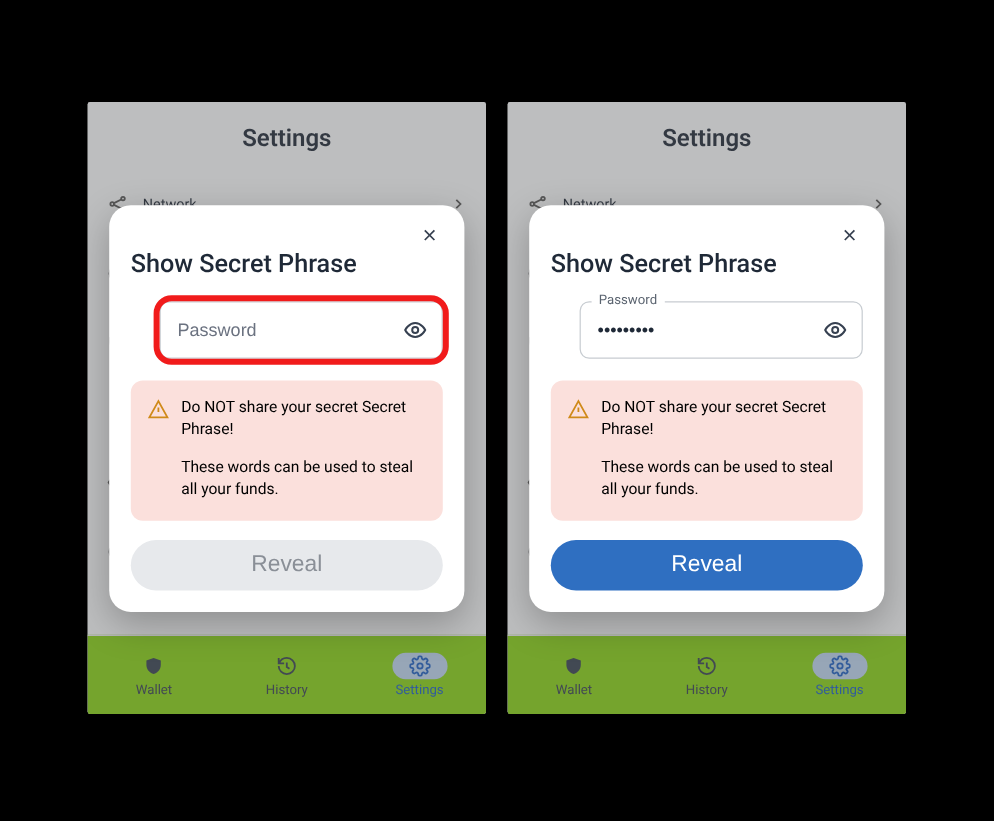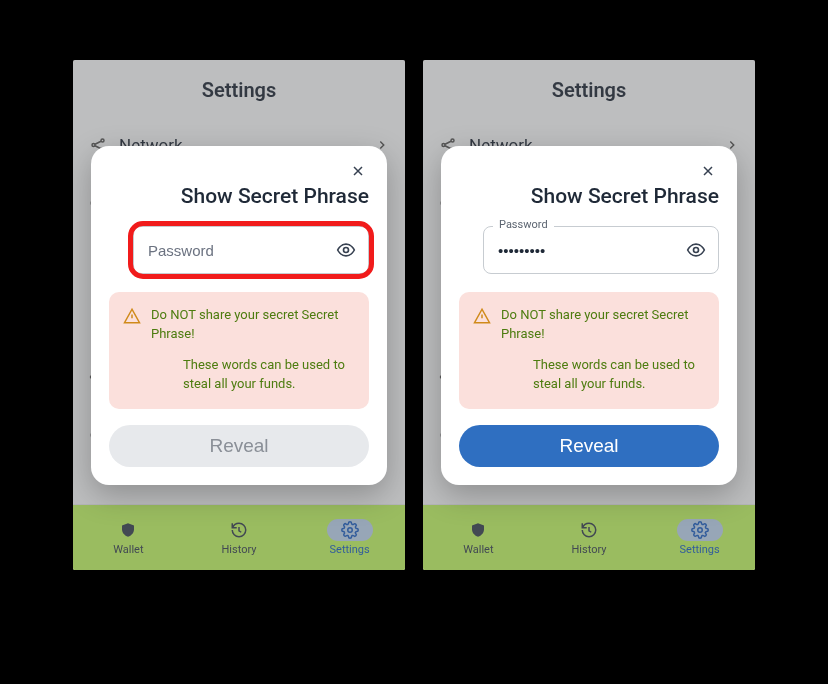--- a/index.html
+++ b/index.html
@@ -6,21 +6,21 @@
   body {
     background: #000;
     width: 828px;
     height: 684px;
     font-family: -apple-system, BlinkMacSystemFont, "Segoe UI", Roboto, Arial, sans-serif;
     overflow: hidden;
   }
   .stage {
     display: flex;
     gap: 18px;
-    padding: 60px 72px;
+    padding: 85px 72px;
     height: 100%;
     justify-content: center;
   }
   .phone {
     width: 332px;
     height: 510px;
     background: #f3f4f6;
     position: relative;
     overflow: hidden;
     border-radius: 2px;
@@ -41,21 +41,21 @@
   }
   .settings-list {
     padding: 0 16px;
   }
   .settings-item {
     display: flex;
     align-items: center;
     height: 58px;
     border-bottom: 1px solid transparent;
     color: #1f2937;
-    font-size: 17px;
+    font-size: 12px;
     position: relative;
   }
   .settings-item .icon-slot {
     width: 30px;
     display:flex;
     align-items:center;
     justify-content:flex-start;
     color:#555;
   }
   .settings-item .item-label { flex:1; }
@@ -70,21 +70,21 @@
   .settings-item.with-toggle-off .toggle {
     width: 22px; height: 22px; border-radius: 50%;
     border: 3px solid #555;
     margin-right: 6px;
   }
 
   .bottom-nav {
     position: absolute;
     bottom: 0; left:0; right:0;
     height: 66px;
-    background: #bef264;
+    background: #84cc16;
     display:flex;
     justify-content: space-around;
     align-items: center;
     border-top: 1px solid #e5e7eb;
   }
   .nav-item {
     display:flex; flex-direction:column; align-items:center;
     font-size: 11px;
     color:#374151;
     gap:2px;
@@ -112,21 +112,21 @@
     z-index: 5;
     padding: 14px 18px 18px;
   }
   .modal .close-row{
     display:flex; justify-content:flex-end;
   }
   .modal .close-btn{
     width:22px;height:22px;display:flex;align-items:center;justify-content:center;color:#374151;cursor:pointer;
   }
   .modal-title{
-    text-align:right;
+    text-align:left;
     font-size:21px;
     font-weight:500;
     color:#1f2937;
     margin: 2px 0 18px;
   }
   .pw-wrap{
     position:relative;
     margin-bottom: 18px;
     margin-left: 24px;
   }
@@ -170,25 +170,25 @@
     gap:10px;
     margin-bottom:16px;
   }
   .warn-box .warn-icon{
     color:#d08a1a;
     flex-shrink:0;
     margin-top:1px;
   }
   .warn-text{
     font-size:13px;
-    color:#4d7c0f;
+    color:#000000;
     line-height:1.45;
   }
   .warn-text p{margin-bottom:12px;}
-  .warn-text p:last-child{margin-bottom:0;margin-left:32px;}
+  .warn-text p:last-child{margin-bottom:0;}
 
   .reveal-btn{
     width:100%;
     height:42px;
     border:none;
     border-radius:22px;
     font-size:19px;
     font-weight:500;
     cursor:pointer;
   }

